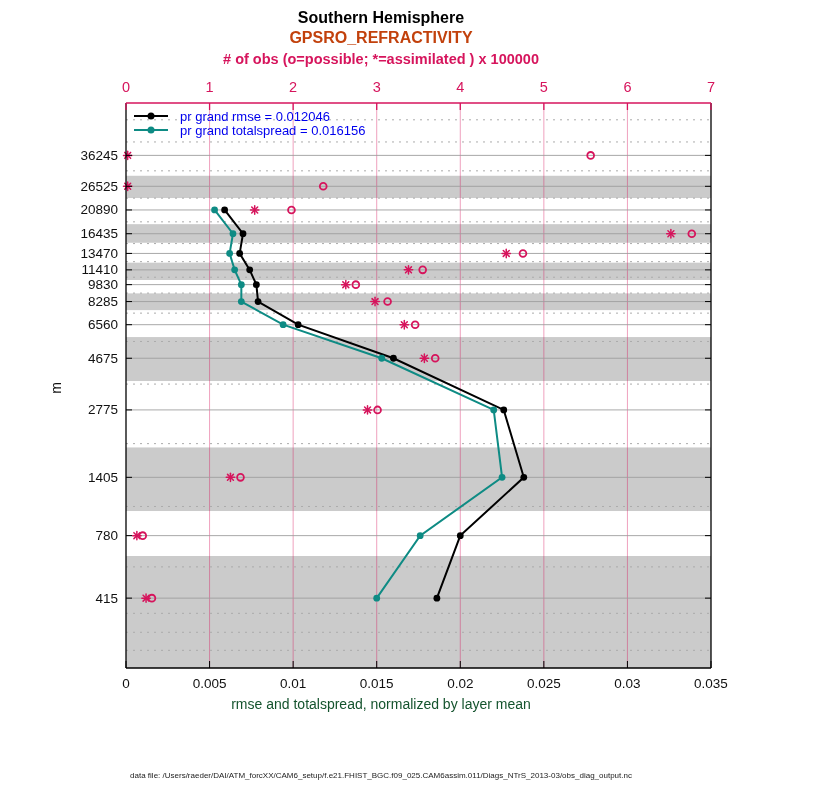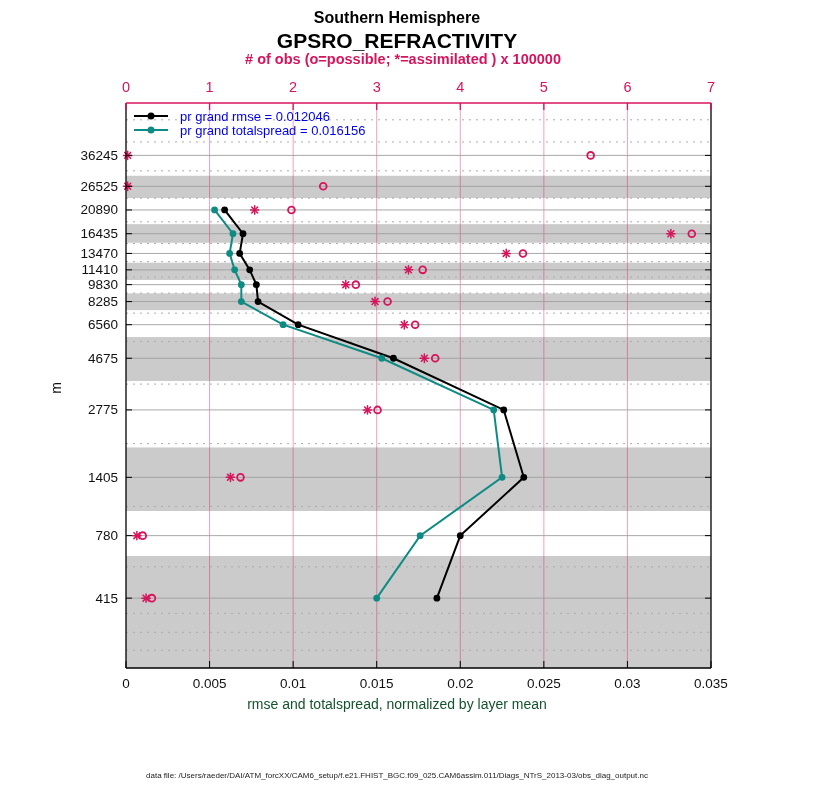--- a/index.html
+++ b/index.html
@@ -1,20 +1,20 @@
 <!DOCTYPE html>
 <html><head>
 <meta charset="utf-8">
 <style>
   html,body{margin:0;padding:0;background:#ffffff;}
   #figure{position:relative;width:830px;height:800px;background:#ffffff;overflow:hidden;
           font-family:"Liberation Sans","DejaVu Sans",sans-serif;}
-  .ctext{position:absolute;left:16px;width:762px;text-align:center;}
+  .ctext{position:absolute;left:0;width:762px;text-align:center;}
   #plot-title{top:9px;font-size:16px;font-weight:bold;color:#000;}
-  #plot-subtitle{top:29px;font-size:21px;font-weight:bold;color:#000000;}
+  #plot-subtitle{top:29px;font-size:16px;font-weight:bold;color:#c2410c;}
   #obs-axis-title{top:51px;font-size:14.5px;font-weight:bold;}
   #x-axis-label{top:696px;font-size:14px;color:#14532d;}
   #date-range-label{top:714px;font-size:14px;color:#111;}
   #data-file-path{top:771px;font-size:8px;color:#222;}
   #y-axis-label{position:absolute;left:50px;top:380px;font-size:14px;color:#111;
                 transform:rotate(-90deg);transform-origin:center;}
   #chart{position:absolute;left:0;top:0;}
   #legend{position:absolute;left:133px;top:109px;}
   .legend-row{display:flex;align-items:center;height:14px;}
   .legend-label{font-size:13px;margin-left:11px;}
@@ -270,21 +270,21 @@
       <line x1="126" x2="132" y1="535.6316234423784" y2="535.6316234423784" stroke="#000000" stroke-width="1"></line>
       <line x1="705" x2="711" y1="535.6316234423784" y2="535.6316234423784" stroke="#000000" stroke-width="1"></line>
       <text x="118" y="540.1316234423784" text-anchor="end" font-size="13.5px" fill="#111111">780</text>
       <line x1="126" x2="132" y1="598.1381622655302" y2="598.1381622655302" stroke="#000000" stroke-width="1"></line>
       <line x1="705" x2="711" y1="598.1381622655302" y2="598.1381622655302" stroke="#000000" stroke-width="1"></line>
       <text x="118" y="602.6381622655302" text-anchor="end" font-size="13.5px" fill="#111111">415</text>
     </svg>
 
   <div id="plot-title" class="ctext">Southern Hemisphere</div>
   <div id="plot-subtitle" class="ctext">GPSRO_REFRACTIVITY</div>
-  <div id="obs-axis-title" class="ctext" style="color: rgb(214, 20, 92); padding-left: 6px;"># of obs (o=possible; *=assimilated ) x 100000</div>
+  <div id="obs-axis-title" class="ctext" style="color: rgb(214, 20, 92);"># of obs (o=possible; *=assimilated ) x 100000</div>
 
   <div id="legend">
     <div class="legend-row">
       <svg class="swatch" width="36" height="10">
         <line x1="1" y1="5" x2="35" y2="5" stroke="#000000" stroke-width="2"></line>
         <circle cx="18" cy="5" r="3.5" fill="#000000"></circle>
       </svg>
       <span class="legend-label" style="color: rgb(0, 0, 238);">pr grand rmse = 0.012046</span>
     </div>
     <div class="legend-row">

